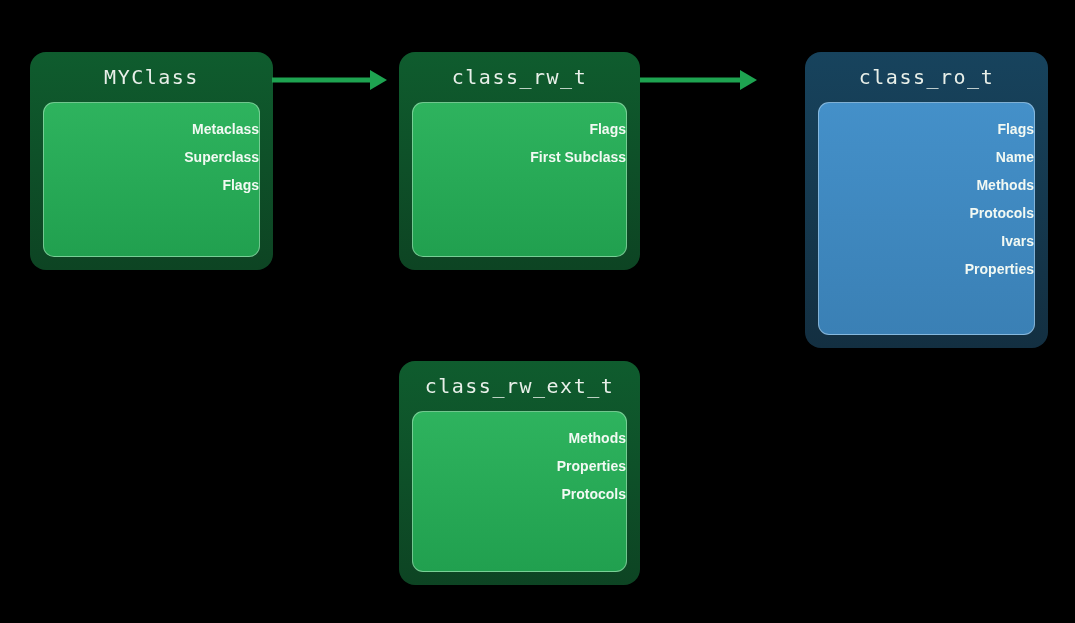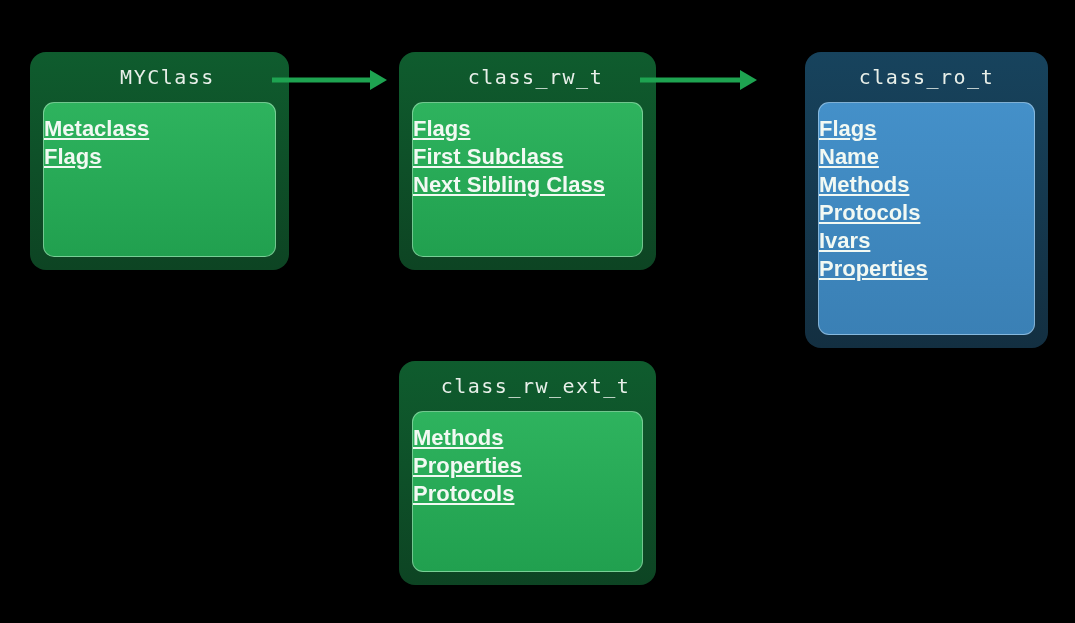--- a/index.html
+++ b/index.html
@@ -15,21 +15,20 @@
     font-family: "Liberation Sans", sans-serif;
     overflow: hidden;
   }
   .node {
     position: absolute;
     border-radius: 16px;
     box-shadow: 0 4px 14px rgba(0,0,0,0.6);
   }
   .node.green {
     background: linear-gradient(180deg, var(--green-outer-top, #0f5c2e), var(--green-outer-bottom, #0d4423));
-    padding-left: 16px;
   }
   .node.blue {
     background: linear-gradient(180deg, var(--blue-outer-top, #17435d), var(--blue-outer-bottom, #132f41));
   }
   .node .title {
     height: 50px;
     display: flex;
     align-items: center;
     justify-content: center;
     font-family: "DejaVu Sans Mono", "Liberation Mono", monospace;
@@ -39,26 +38,25 @@
   }
   .node .fields {
     position: absolute;
     left: 13px;
     right: 13px;
     top: 50px;
     bottom: 13px;
     box-sizing: border-box;
     border-radius: 11px;
     padding-top: 12px;
-    text-align: left;
+    text-align: right;
     font-weight: bold;
-    font-size: 22px;
+    font-size: 14px;
     line-height: 28px;
     color: var(--field-text, #f2f9f3);
-    text-decoration: underline;
   }
   .node.green .fields {
     background: linear-gradient(180deg, var(--green-inner-top, #2eb35e), var(--green-inner-bottom, #21a04f));
     border: 1px solid rgba(210, 245, 220, 0.45);
   }
   .node.blue .fields {
     background: linear-gradient(180deg, var(--blue-inner-top, #4490c9), var(--blue-inner-bottom, #3a80b5));
     border: 1px solid rgba(215, 235, 250, 0.45);
   }
   .arrow {
@@ -70,35 +68,35 @@
 </style>
 </head>
 <body>
 
 <div class="canvas">
 
   <div class="node green" style="left:30px; top:52px; width:243px; height:218px;">
     <div class="title">MYClass</div>
     <div class="fields">
         <div class="field">Metaclass</div>
+        <div class="field">Superclass</div>
         <div class="field">Flags</div>
       </div>
   </div>
 
   <svg class="arrow" style="left:272px; top:66px;" width="116" height="28">
     <line x1="0" y1="14" x2="98" y2="14"></line>
     <polygon points="98,4 115,14 98,24"></polygon>
   </svg>
 
   <div class="node green" style="left:399px; top:52px; width:241px; height:218px;">
     <div class="title">class_rw_t</div>
     <div class="fields">
         <div class="field">Flags</div>
         <div class="field">First Subclass</div>
-        <div class="field">Next Sibling Class</div>
       </div>
   </div>
 
   <svg class="arrow" style="left:640px; top:66px;" width="118" height="28">
     <line x1="0" y1="14" x2="100" y2="14"></line>
     <polygon points="100,4 117,14 100,24"></polygon>
   </svg>
 
   <div class="node blue" style="left:805px; top:52px; width:243px; height:296px;">
     <div class="title">class_ro_t</div>

